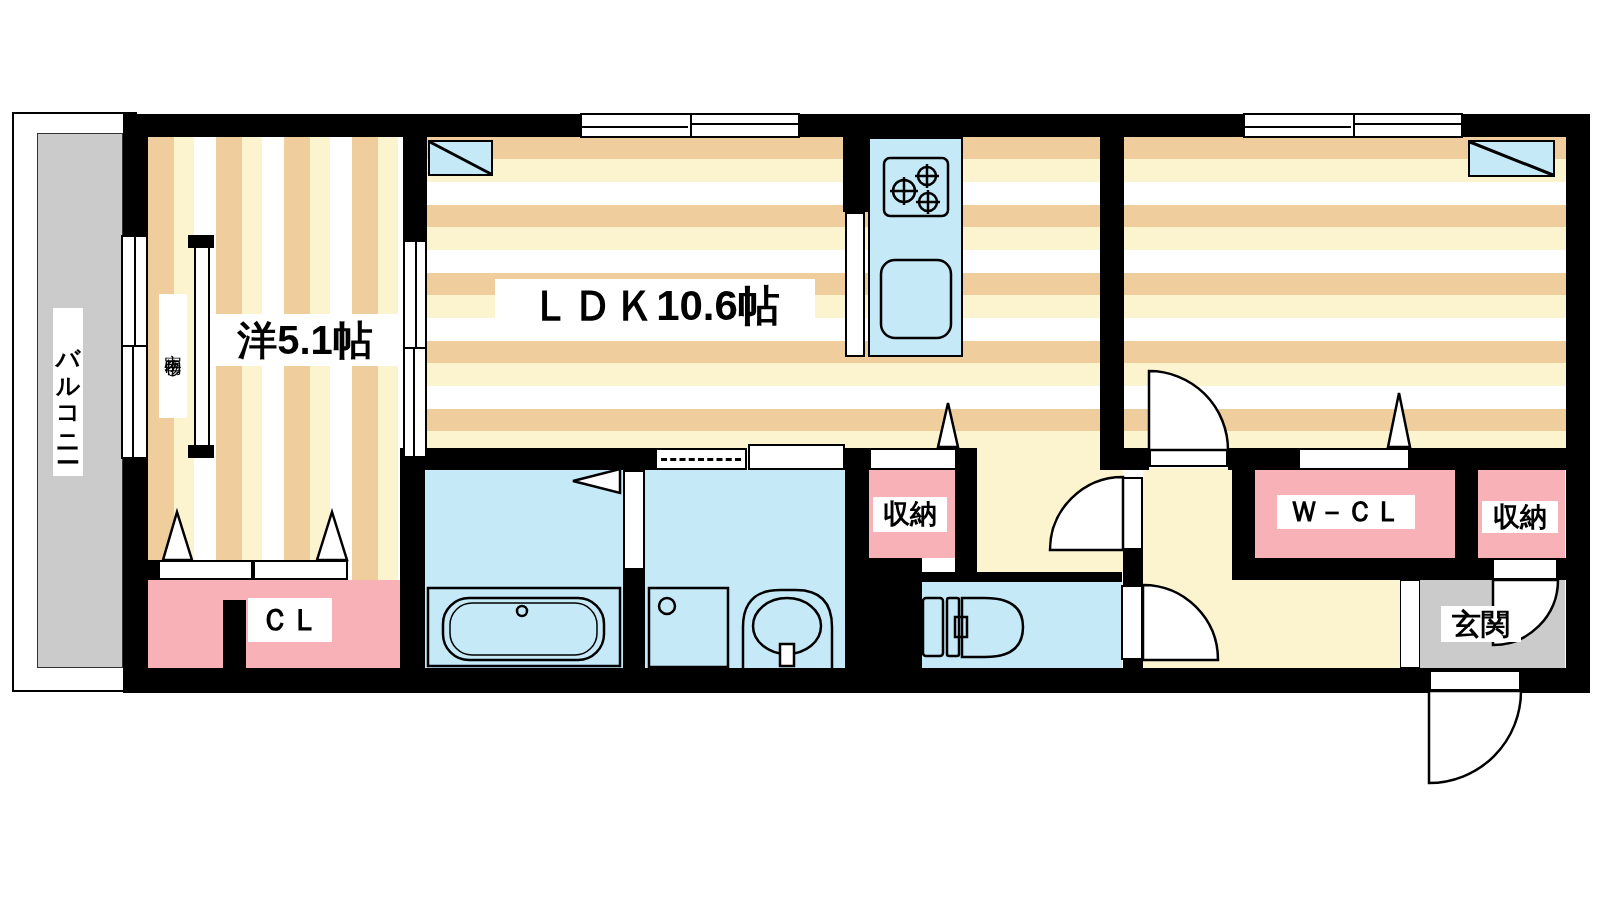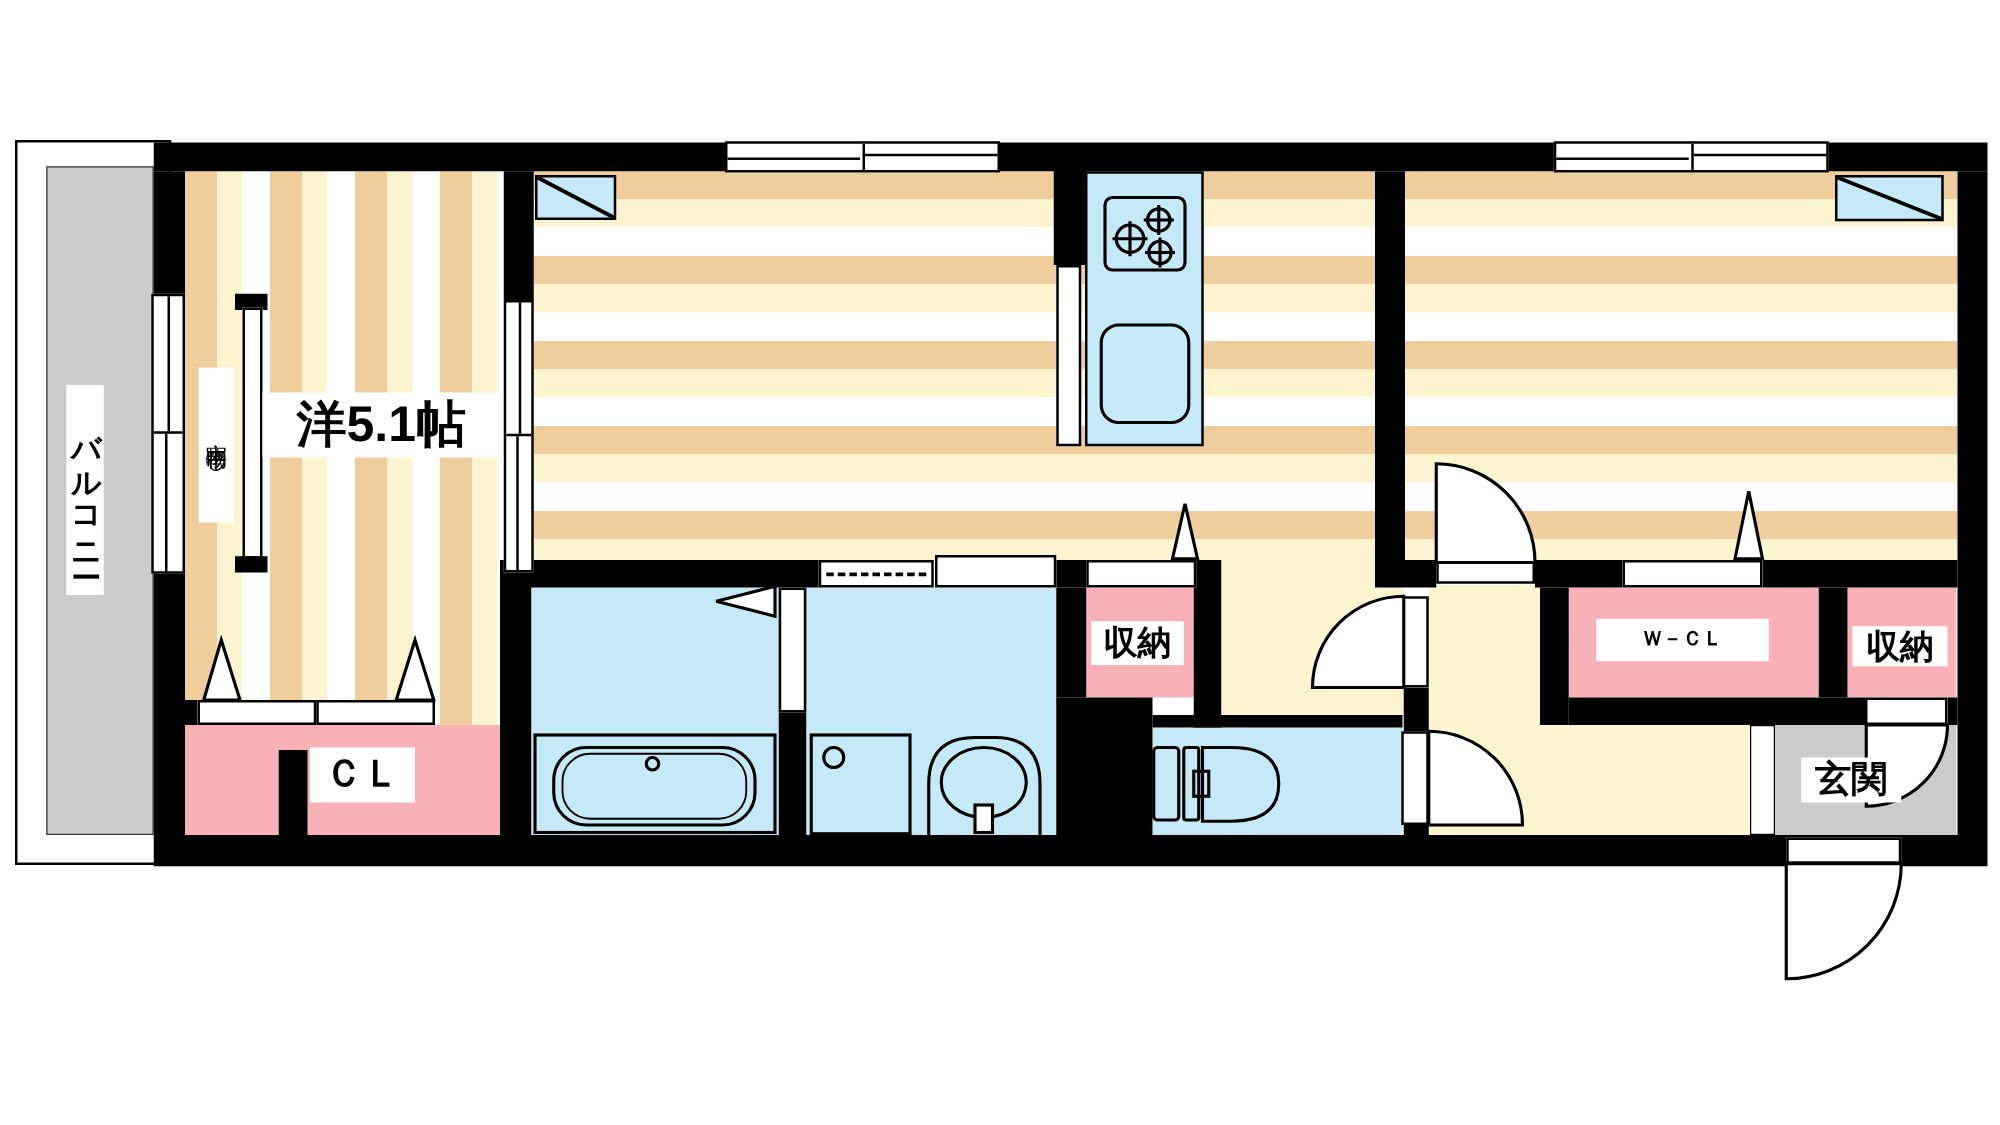--- a/index.html
+++ b/index.html
@@ -181,19 +181,20 @@
       <rect x="923" y="598" width="20" height="58" rx="3"></rect>
       <rect x="947" y="598" width="12" height="58" rx="2"></rect>
       <rect x="955" y="617" width="12" height="20"></rect>
       <path d="M962,598 h23 q38,0 38,29 q0,30 -38,30 h-23 z"></path>
     </g>
   </svg>
 
   <div class="lbl vlbl" style="left:53px;top:308px;width:30px;height:168px;font-size:24px;">バルコニー</div>
   <div class="lbl vlbl" style="left:159px;top:294px;width:28px;height:124px;font-size:17px;font-weight:normal;">室内物干し</div>
   <div class="lbl" style="left:210px;top:314px;width:190px;height:52px;font-size:40px;">洋5.1帖</div>
+  <div class="lbl" style="left:495px;top:279px;width:320px;height:54px;font-size:42px;">ＬＤＫ10.6帖</div>
   <div class="lbl" style="left:248px;top:598px;width:84px;height:44px;font-size:30px;">ＣＬ</div>
   <div class="lbl" style="left:873px;top:497px;width:74px;height:35px;font-size:27px;">収納</div>
-  <div class="lbl" style="left:1277px;top:495px;width:138px;height:34px;font-size:16px;">Ｗ－ＣＬ</div>
+  <div class="lbl" style="left:1277px;top:495px;width:138px;height:34px;font-size:28px;">Ｗ－ＣＬ</div>
   <div class="lbl" style="left:1482px;top:501px;width:76px;height:32px;font-size:27px;">収納</div>
   <div class="lbl" style="left:1441px;top:606px;width:80px;height:36px;font-size:29px;">玄関</div>
 
 </div>
 
 </body></html>

